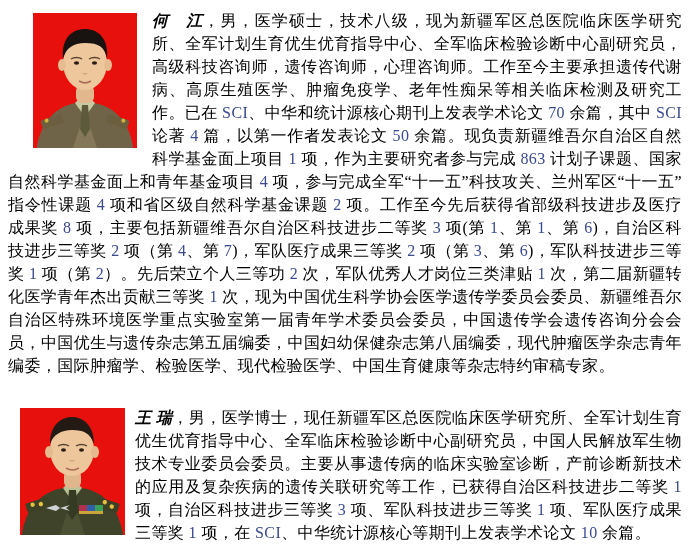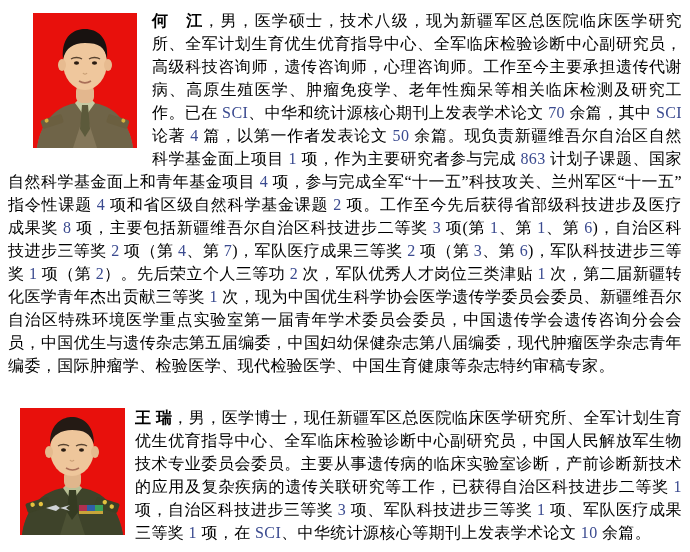--- a/index.html
+++ b/index.html
@@ -20,21 +20,21 @@
     background:#ffffff;
   }
   p.bio{
     margin:0;
     font-size:16px;
     line-height:23px;
     text-align:justify;
     letter-spacing:0.4px;
   }
   p.bio + p.bio{margin-top:29px;}
-  .name{font-weight:bold;}
+  .name{font-weight:bold;font-style:italic;}
   .photo{
     float:left;
     display:block;
     overflow:hidden;
     background:var(--photo-background);
   }
   .photo svg{display:block;}
   .photo-1{
     width:104px;height:135px;
     margin:4px 15px 22px 25px;

